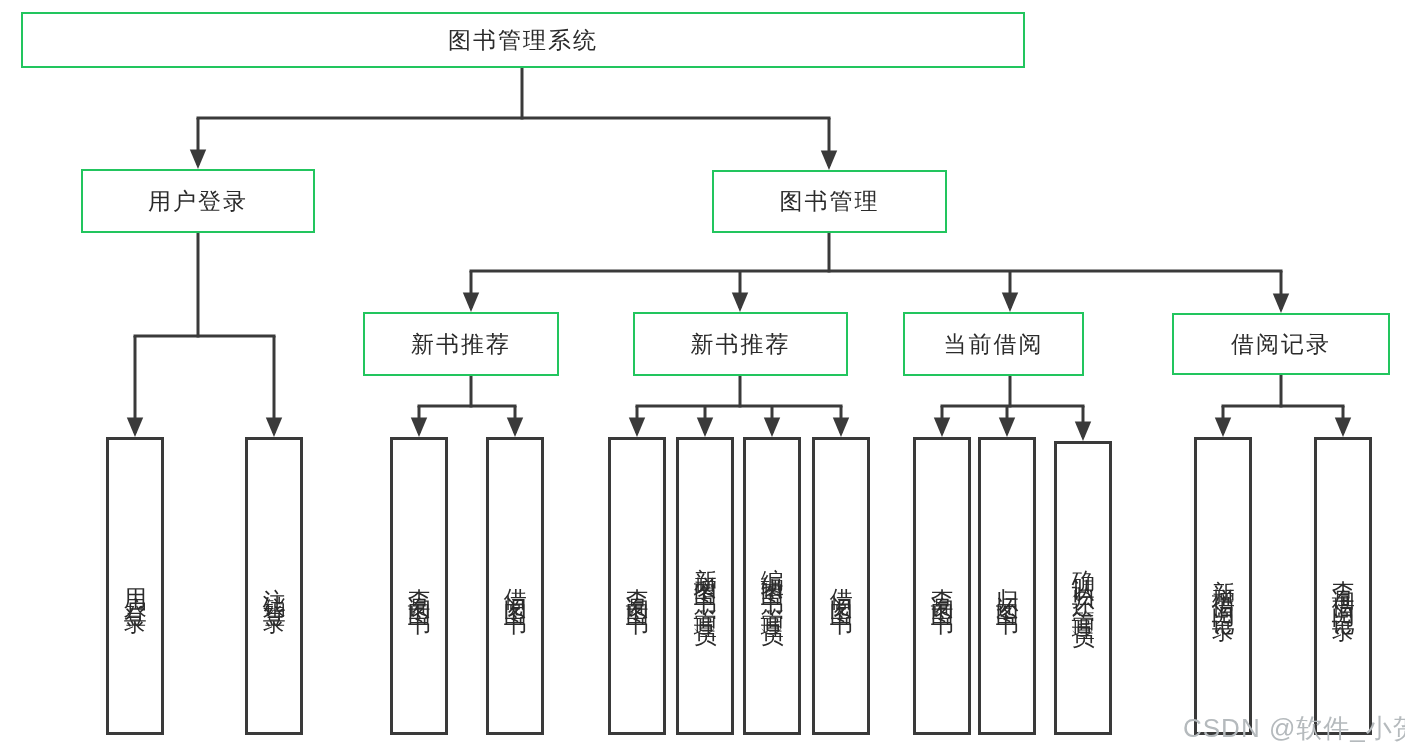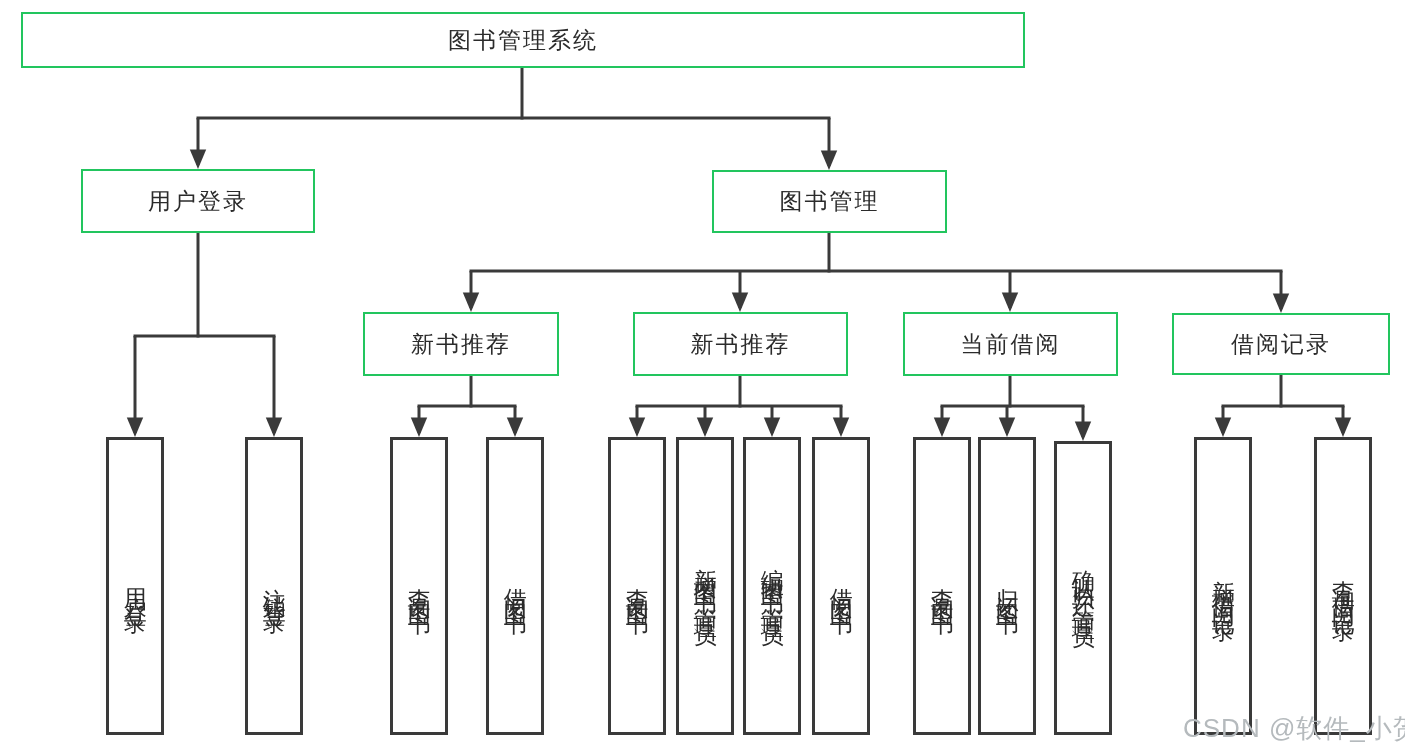--- a/index.html
+++ b/index.html
@@ -115,21 +115,21 @@
     </g>
   </svg>
 
   <div class="hbox" style="left:21px; top:12px; width:1004px; height:56px;">图书管理系统</div>
 
   <div class="hbox" style="left:81px; top:169px; width:234px; height:64px;">用户登录</div>
   <div class="hbox" style="left:712px; top:170px; width:235px; height:63px;">图书管理</div>
 
   <div class="hbox" style="left:363px; top:312px; width:196px; height:64px;">新书推荐</div>
   <div class="hbox" style="left:633px; top:312px; width:215px; height:64px;">新书推荐</div>
-  <div class="hbox" style="left:903px; top:312px; width:215px; height:64px;">当前借阅</div>
+  <div class="hbox" style="left:903px; top:312px; width:181px; height:64px;">当前借阅</div>
   <div class="hbox" style="left:1172px; top:313px; width:218px; height:62px;">借阅记录</div>
 
   <div class="vbox" style="left:106px;">
     <span>用户登录</span>
   </div>
   <div class="vbox" style="left:245px;">
     <span>注销登录</span>
   </div>
 
   <div class="vbox" style="left:390px;">

